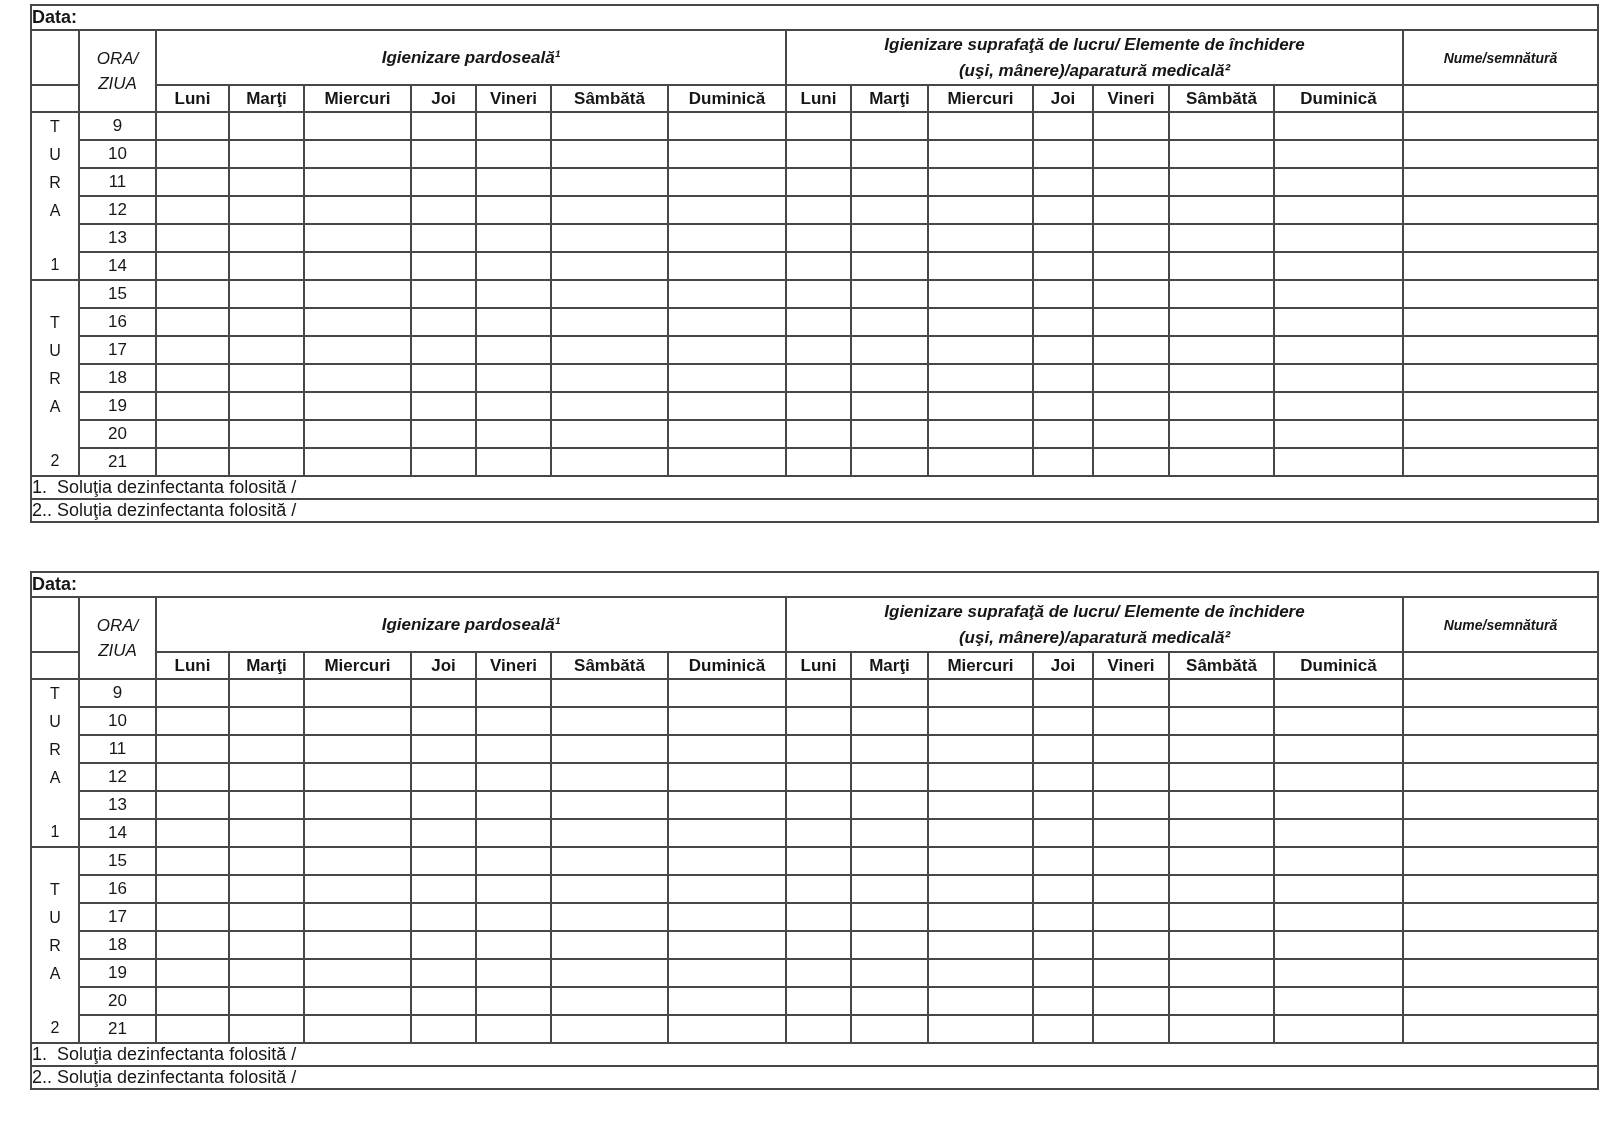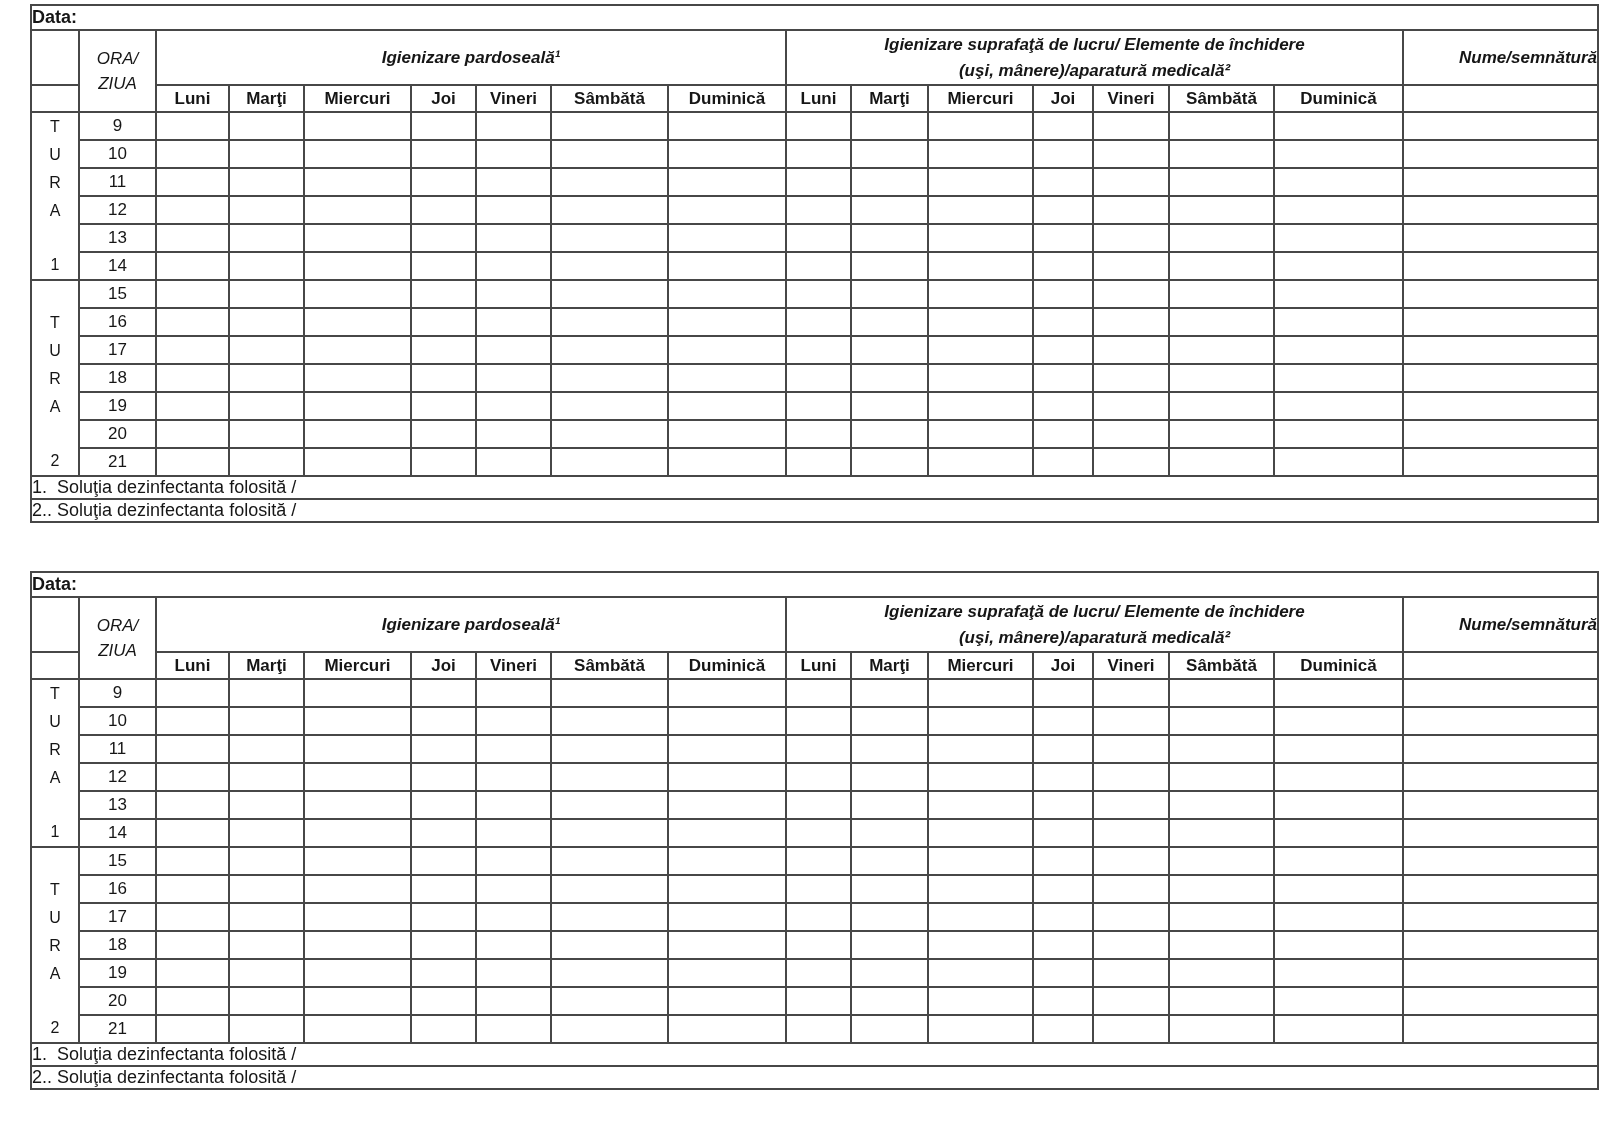--- a/index.html
+++ b/index.html
@@ -45,23 +45,23 @@
     font-size: 17px;
     line-height: 1.5;
   }
   td.hourday-header {
     text-align: center;
     font-size: 17px;
     line-height: 1.5;
     font-weight: 400;
   }
   td.name-header {
-    text-align: right;
+    text-align: center;
     font-weight: 700;
-    font-size: 17px;
+    font-size: 14px;
   }
   td.day-header {
     text-align: center;
     font-weight: 700;
     font-size: 17px;
     margin-top: 32px;
   }
   td.hour-cell {
     text-align: center;
     font-size: 17px;

